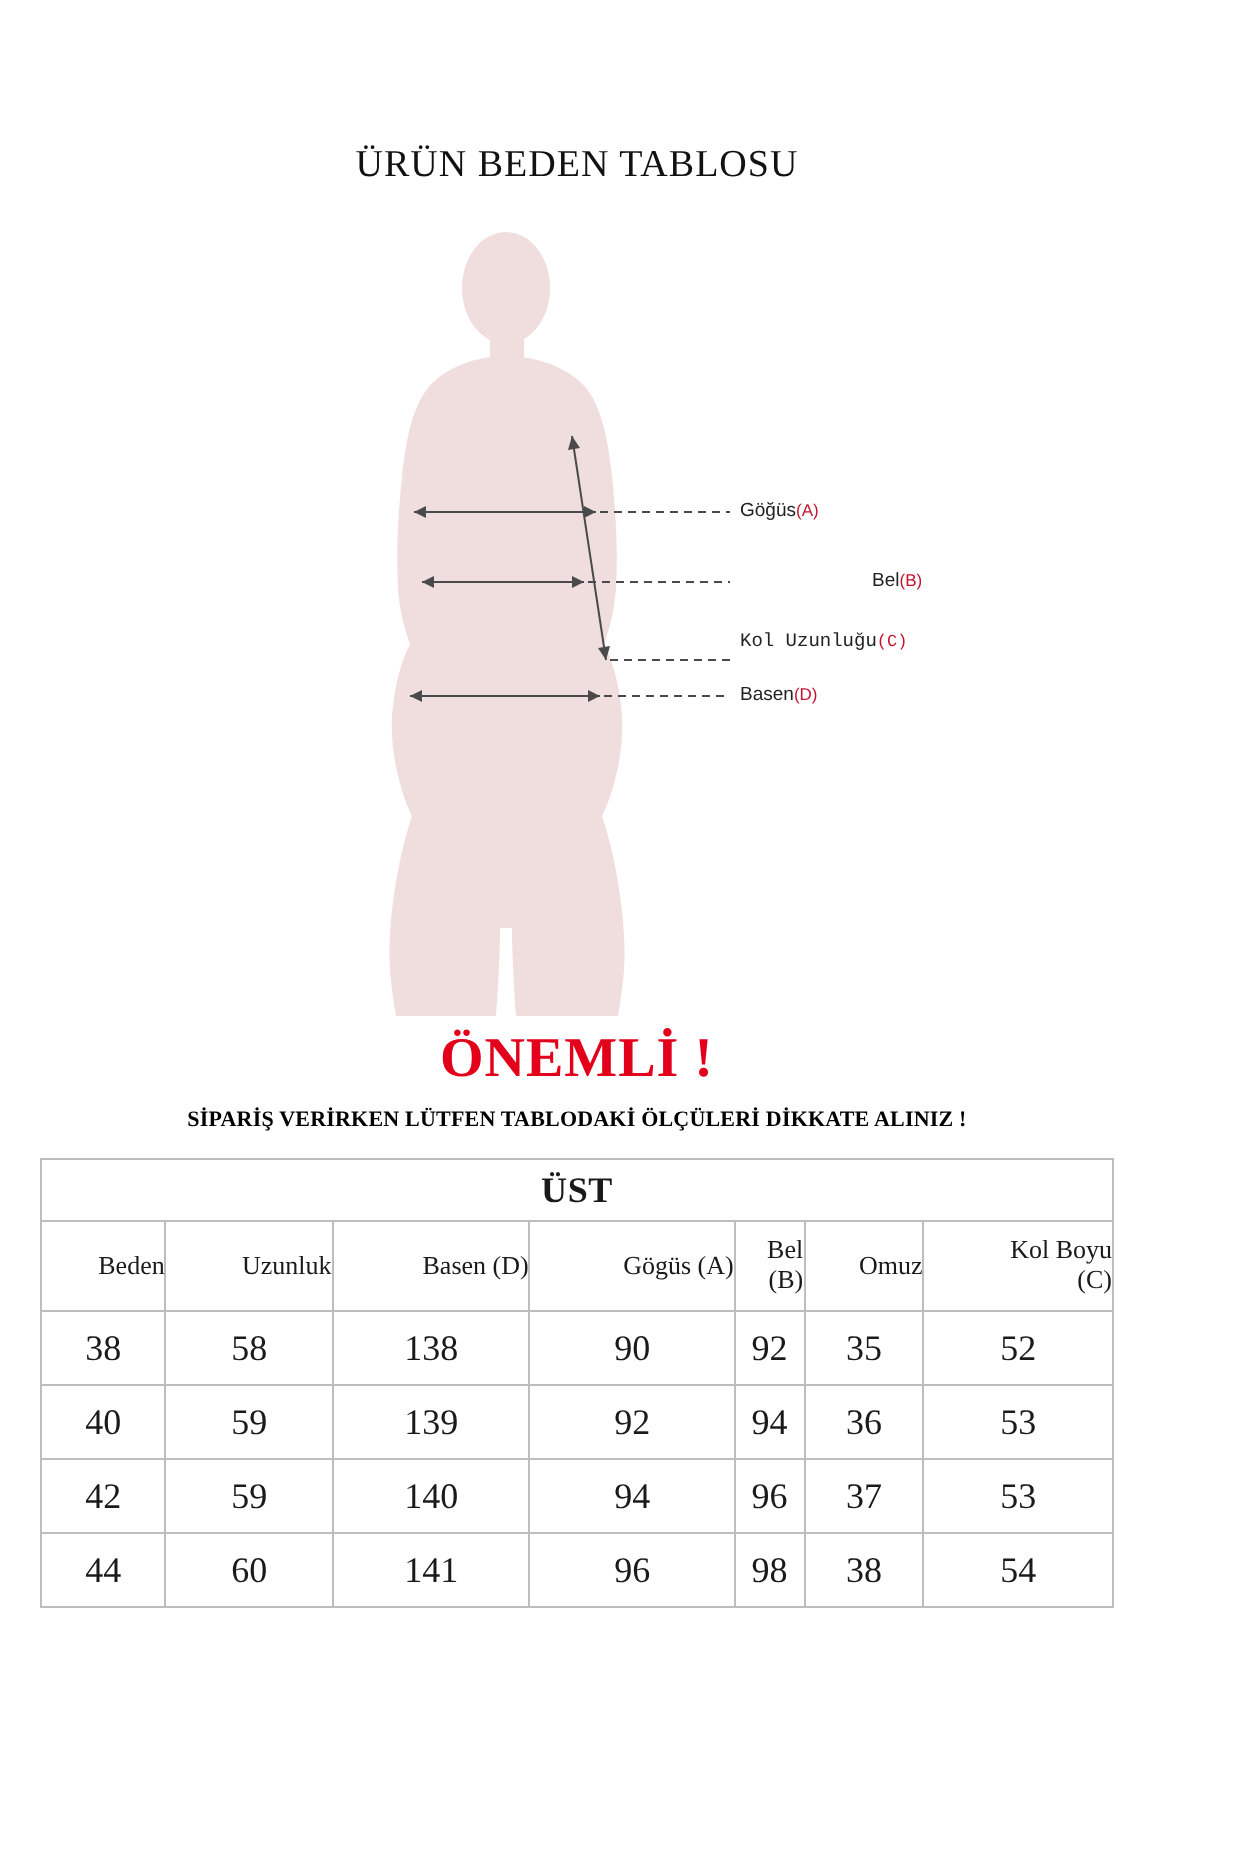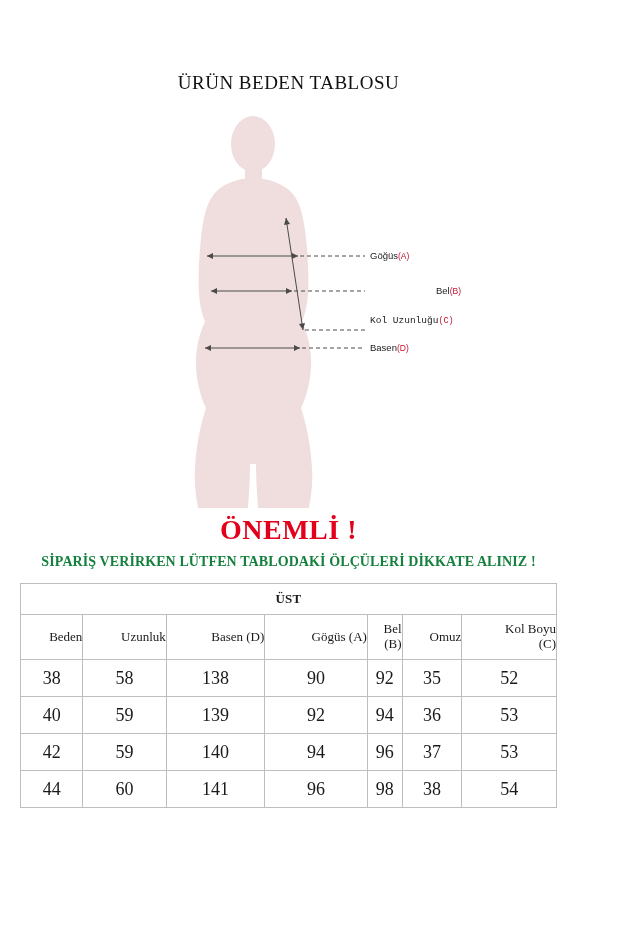--- a/index.html
+++ b/index.html
@@ -58,24 +58,24 @@
     margin-top: 6px;
   }
   .notice-big {
     color: #e3001b;
     font-family: "Liberation Serif", serif;
     font-weight: bold;
     font-size: 28px;
     letter-spacing: 0.5px;
   }
   .notice-sub {
-    color: #15803d;
+    color: #000000;
     font-family: "Liberation Serif", serif;
     font-weight: bold;
-    font-size: 14px;
+    font-size: 11px;
     margin-top: 8px;
     letter-spacing: 0.1px;
   }
   
   .table-wrap {
     margin: 13px auto 0 auto;
     width: 537px;
   }
   table.size-table {
     border-collapse: collapse;
@@ -87,21 +87,21 @@
     border: 1px solid #bdbdbd;
     text-align: center;
     vertical-align: middle;
     font-size: 18px;
     color: #1a1a1a;
     padding: 0;
   }
   table.size-table th.group {
     height: 30px;
     font-weight: bold;
-    font-size: 13px;
+    font-size: 18px;
     letter-spacing: 0.3px;
   }
   table.size-table th.col {
     height: 44px;
     font-weight: normal;
     font-size: 13px;
     line-height: 1.15;
     text-align: right;
   }
   table.size-table td.val {

